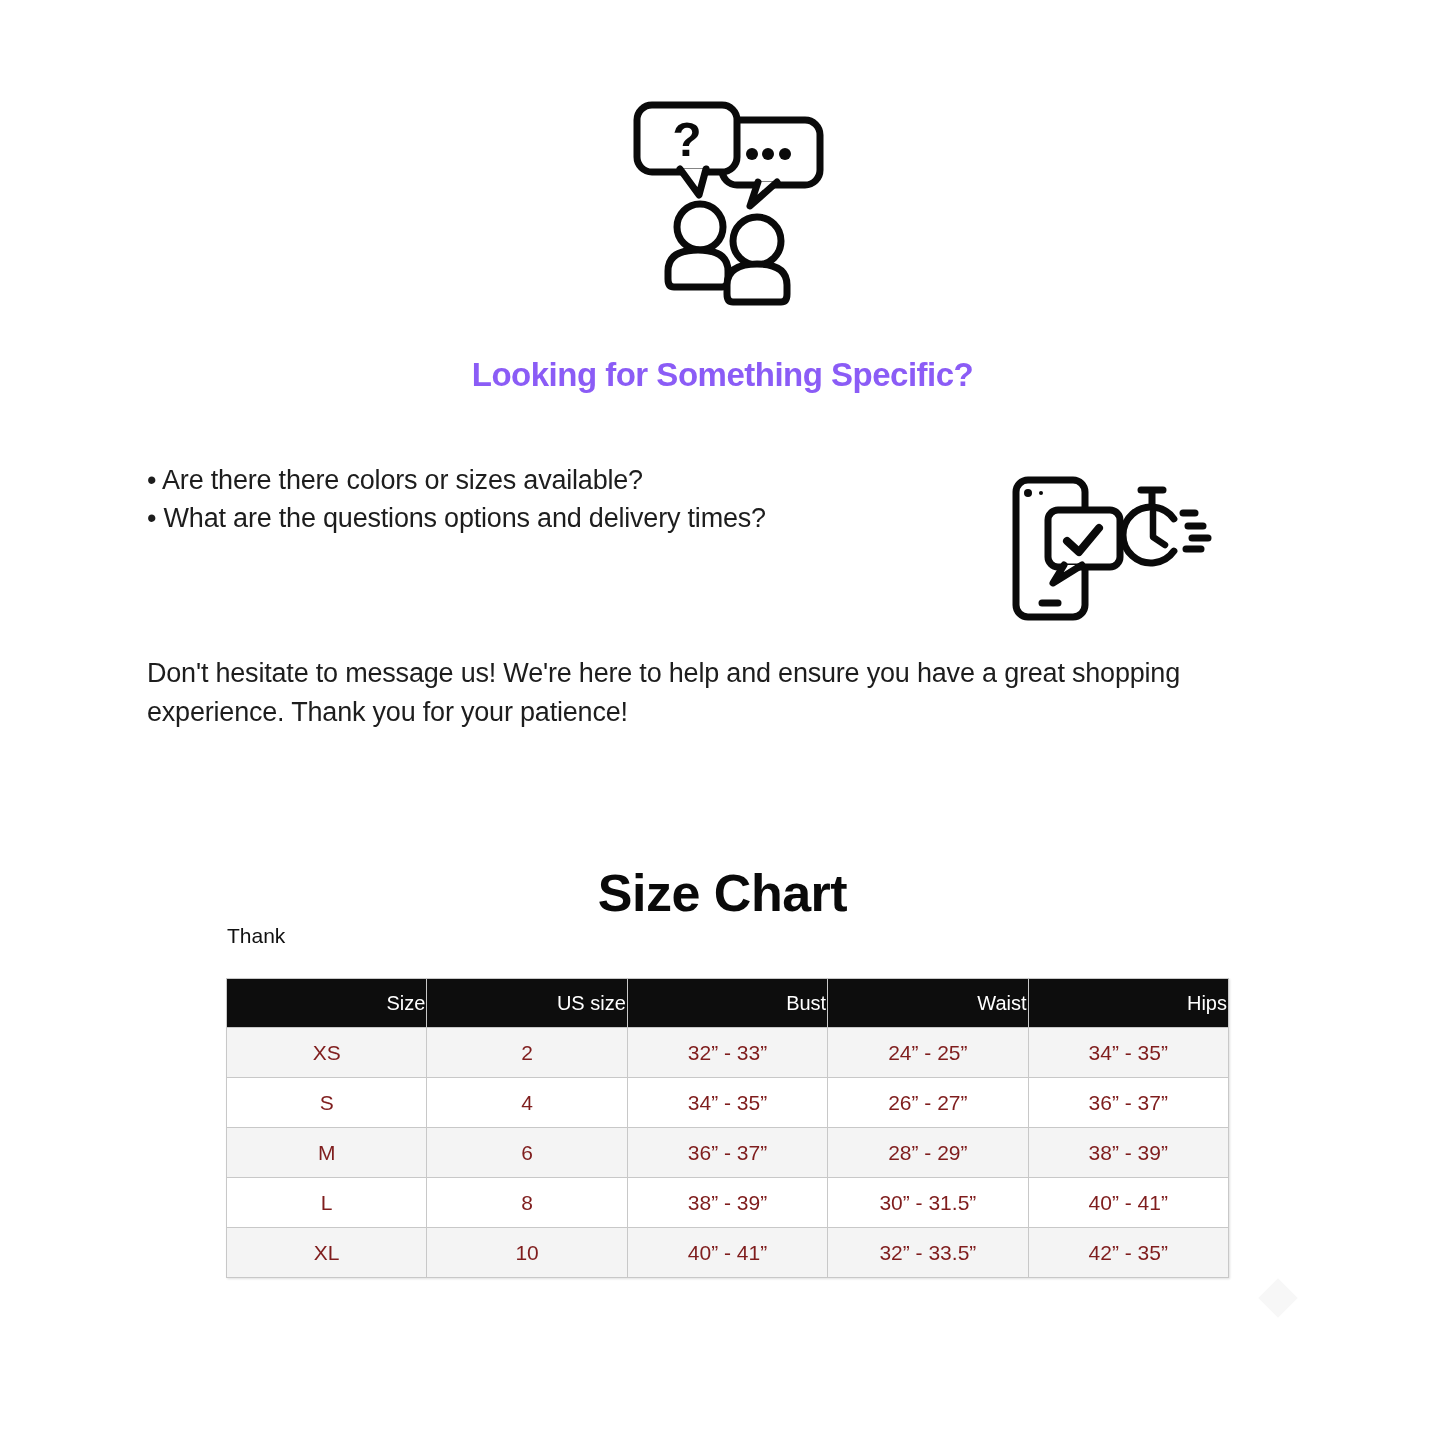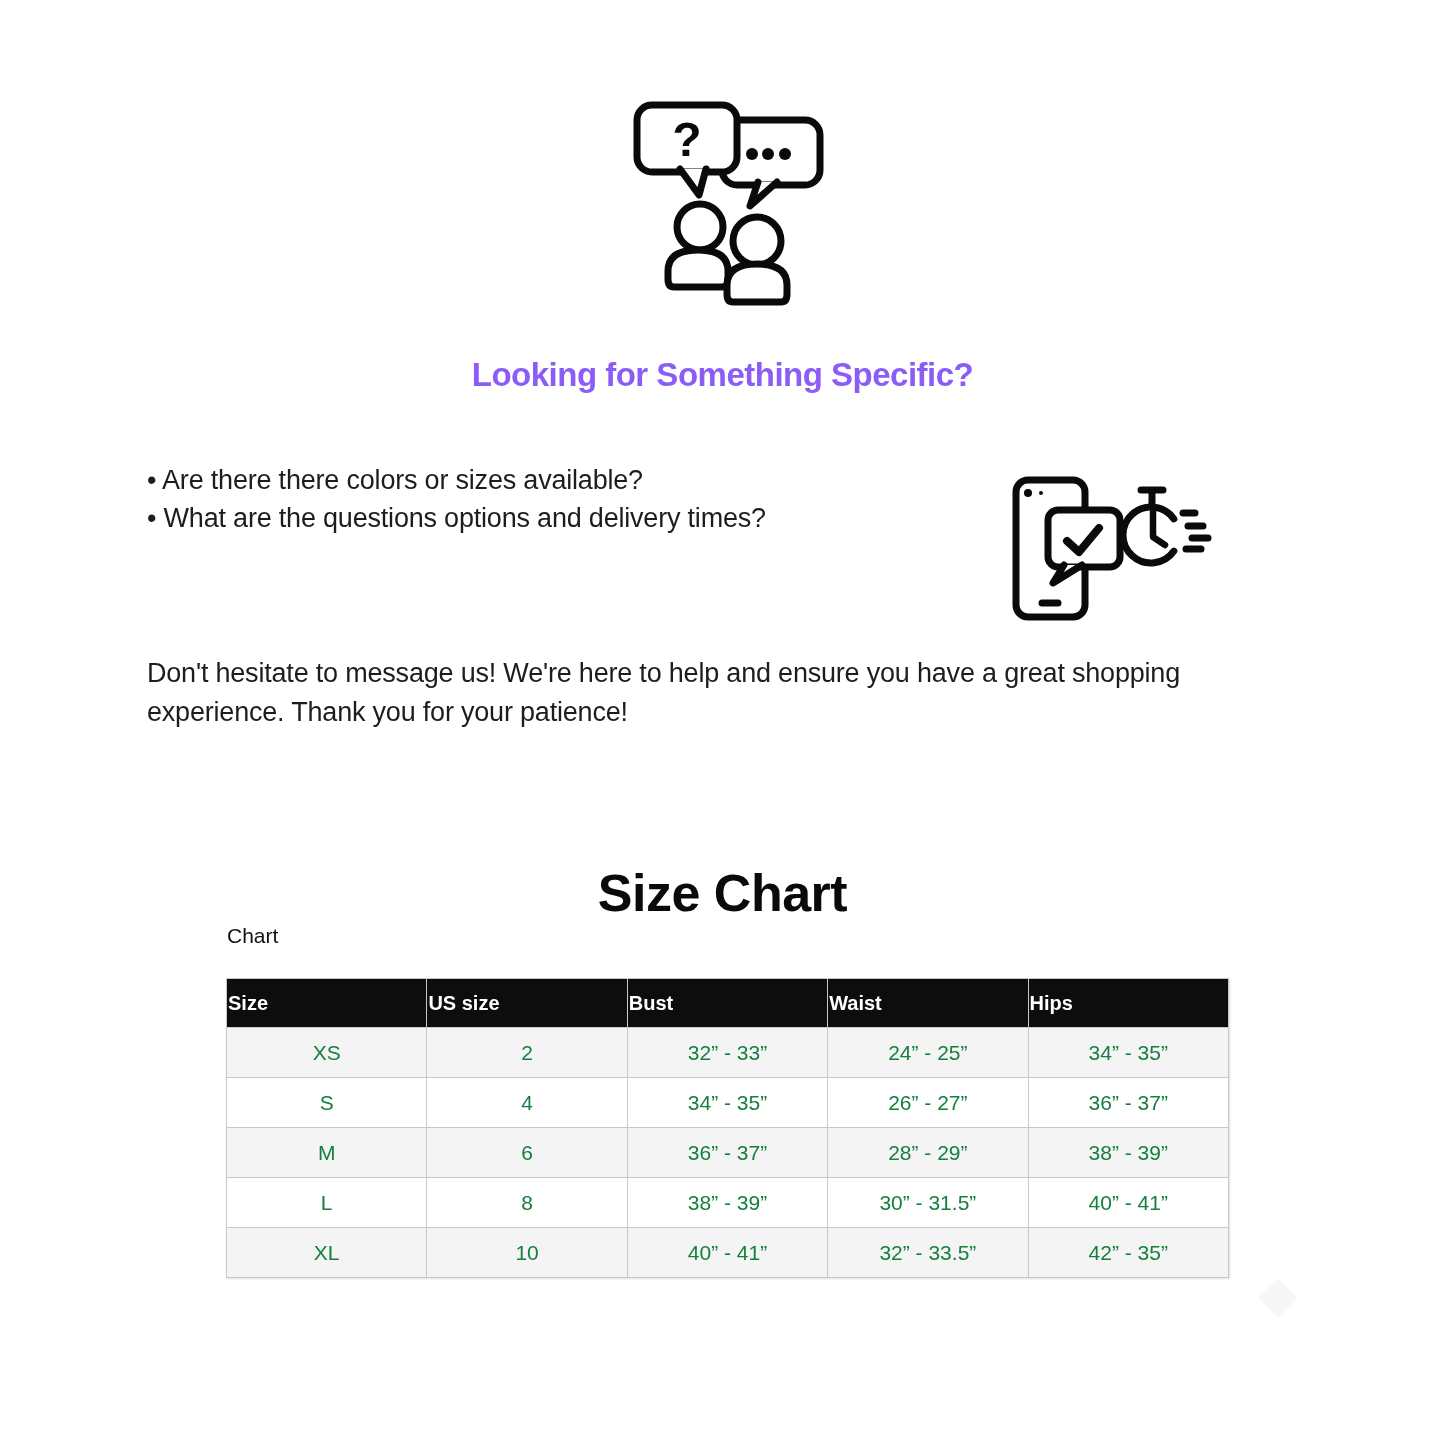--- a/index.html
+++ b/index.html
@@ -31,25 +31,25 @@
   .unit-label { left:227px; top:924px; font-size:21px; color:#111; }
 
   
   .size-table-wrap { left:226px; top:978px; width:1003px; }
   table.size-table {
     width:100%; border-collapse:collapse; table-layout:fixed;
     box-shadow:1px 1px 2px rgba(0,0,0,0.12);
   }
   table.size-table th {
     height:46px; background:var(--header-bg,#0d0d0d); color:var(--header-fg,#ffffff);
-    font-size:20px; font-weight:bold; text-align:left;
+    font-size:20px; font-weight:normal; text-align:right;
     border:1px solid var(--border-color,#c8c8c8);
   }
   table.size-table td {
-    height:47px; font-size:21px; text-align:center; color:#15803d;
+    height:47px; font-size:21px; text-align:center; color:#7f1d1d;
     background:#ffffff; border:1px solid var(--border-color,#c8c8c8);
   }
   table.size-table tr.alt td { background:var(--row-alt-bg,#f4f4f4); }
 
   .watermark {
     left:1264px; top:1284px; width:28px; height:28px;
     background:#f1f1f1; opacity:0.55; transform:rotate(45deg);
   }
 </style>
 </head>
@@ -100,21 +100,21 @@
   <path class="ln" d="M 176,79 L 191,79" stroke-width="7"></path>
 
   <rect class="wfill" x="38" y="40" width="72" height="57" rx="10" stroke-width="7"></rect>
   <path class="wfill" d="M 54,95 L 43,113 L 72,95" stroke-width="7"></path>
   <path class="ln" d="M 57,71 L 69,82 L 89,58" stroke-width="8"></path>
 </svg>
 
 <div class="abs closing-block">Don't hesitate to message us! We're here to help and ensure you have a great shopping experience. Thank you for your patience!</div>
 
 <div class="abs size-chart-title">Size Chart</div>
-<div class="abs unit-label">Chart</div>
+<div class="abs unit-label">Thank</div>
 
 <div class="abs size-table-wrap">
   <table class="size-table">
     <thead>
         <tr id="size-table-head-row">
           <th>Size</th>
           <th>US size</th>
           <th>Bust</th>
           <th>Waist</th>
           <th>Hips</th>

